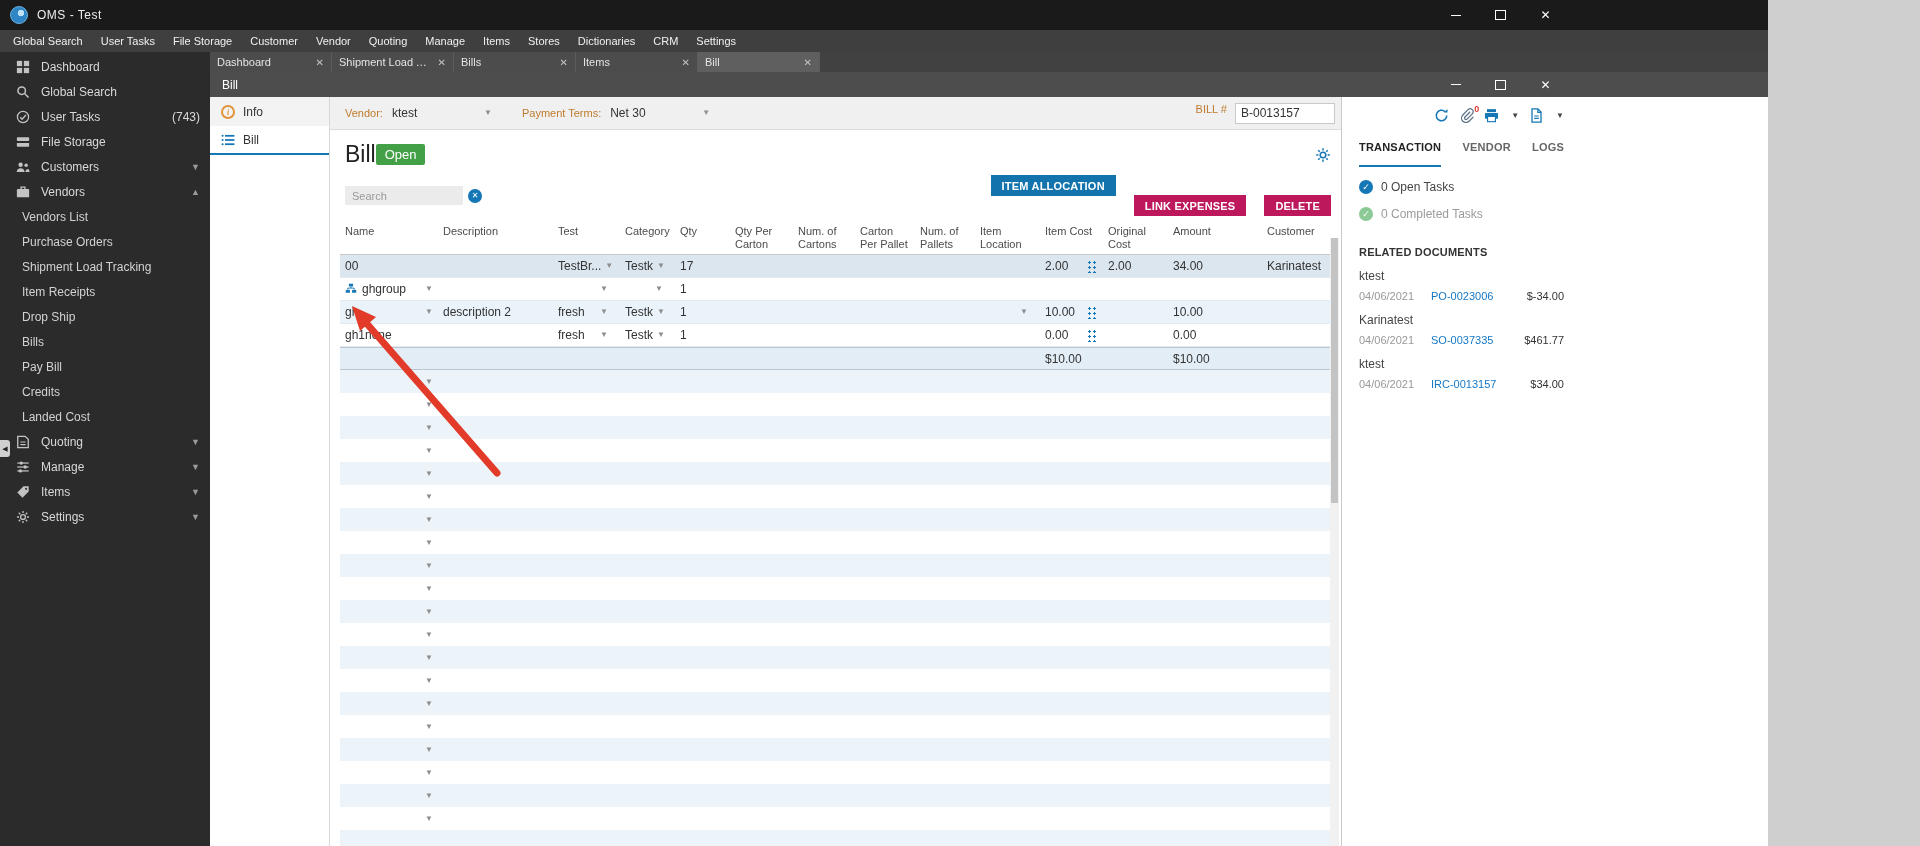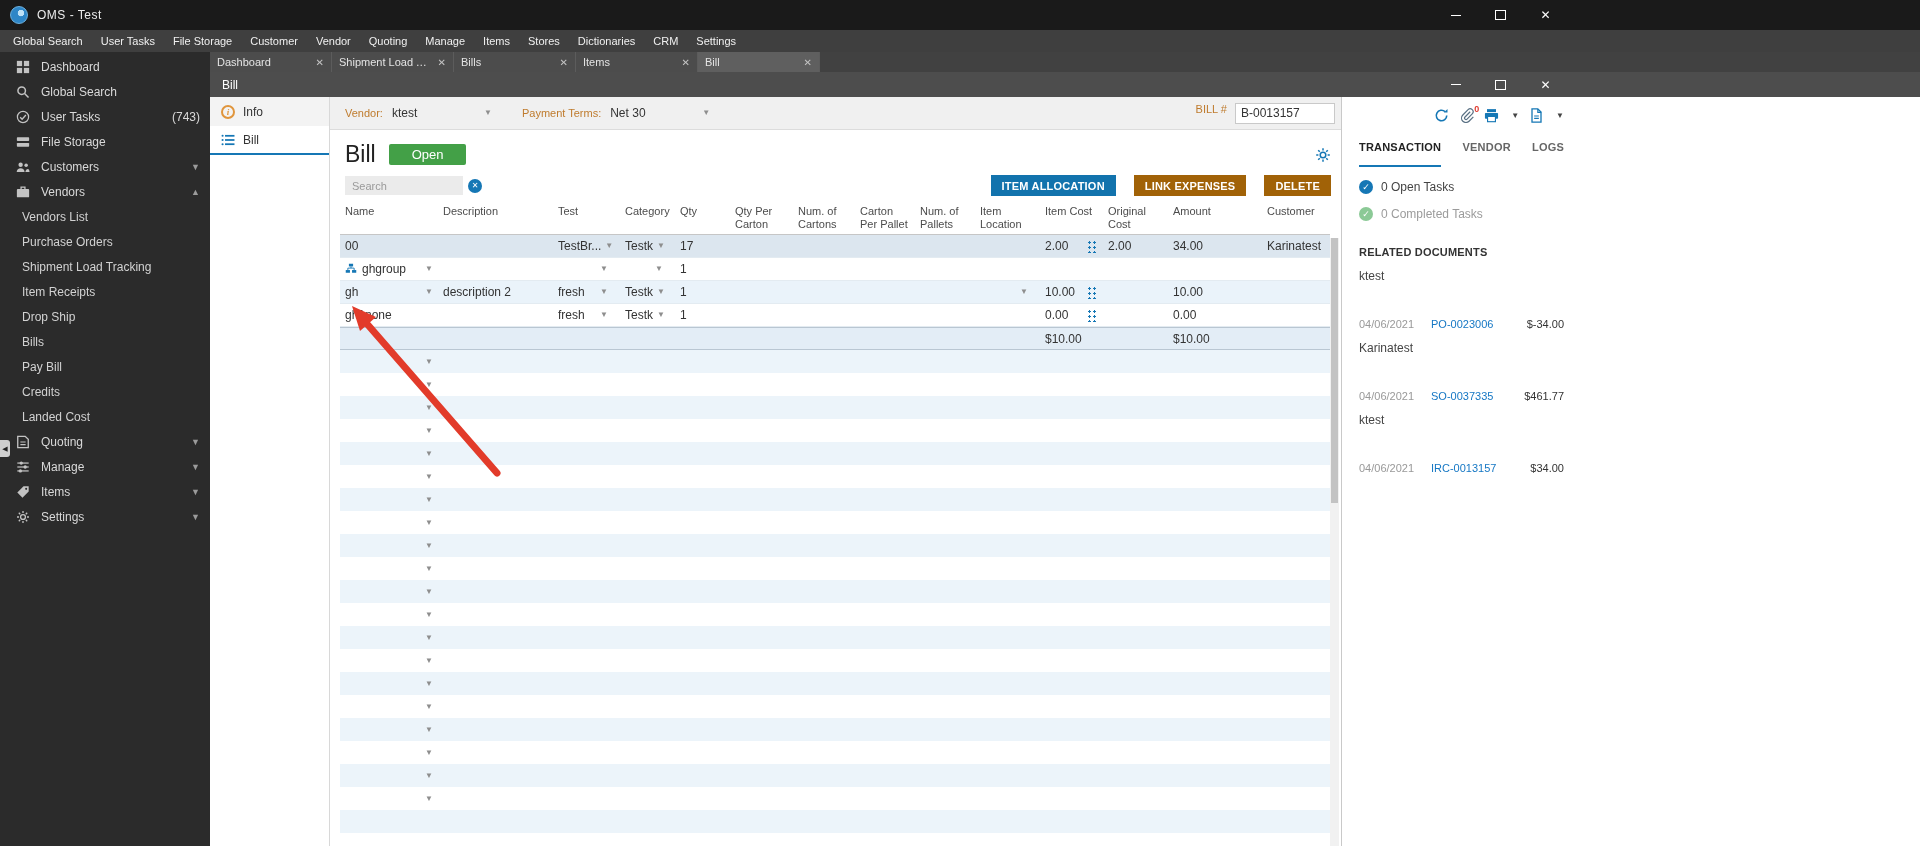--- a/index.html
+++ b/index.html
@@ -1,16 +1,16 @@
 <!DOCTYPE html>
 <html><head>
 <meta charset="utf-8">
 <style>
   html,body{margin:0;padding:0;background:#cfcfcf;}
-  .screen{position:relative;width:1920px;height:846px;background:#fff;overflow:hidden;
+  .screen{position:relative;width:1768px;height:846px;background:#fff;overflow:hidden;
           font-family:"Liberation Sans",sans-serif;-webkit-font-smoothing:antialiased;}
 
   
   .titlebar{position:absolute;left:0;top:0;width:1920px;height:30px;background:#1a1a1a;display:flex;align-items:center;}
   .app-logo{width:16px;height:16px;border-radius:50%;margin:0 9px 0 10px;
             background:radial-gradient(circle at 62% 38%, #bfe2f7 0 3px, #2e86c7 3.5px);border:1px solid #6db2e0;}
   .title-text{color:#ededed;font-size:12px;letter-spacing:.5px;}
   .win-ctrls{position:absolute;left:1433px;top:0;height:30px;display:flex;}
   .wc{width:45px;height:100%;display:flex;align-items:center;justify-content:center;color:#fff;cursor:default;}
   .wc .bar{width:10px;height:1px;background:#fff;}
@@ -67,39 +67,39 @@
   .combo{display:flex;align-items:center;width:100px;margin:0 30px 0 9px;font-size:12px;color:#333;}
   .combo .caret9{margin-left:auto;}
   .caret9{color:#8e8e8e;font-size:8px;line-height:1;}
   .billno-wrap{margin-left:auto;display:flex;align-items:flex-start;gap:8px;}
   .billno-input{width:88px;height:19px;border:1px solid #c9c9c9;background:#fff;font-size:12px;color:#333;
                 padding:0 5px;font-family:"Liberation Sans",sans-serif;}
 
   .bill-body{position:relative;height:716px;}
   .heading-row{display:flex;align-items:center;padding:13px 10px 0 15px;}
   .heading-row h1{font-size:23px;font-weight:400;color:#222;margin:0;line-height:1;}
-  .status-badge{background:#43a047;color:#fff;font-size:13px;padding:3px 23px;border-radius:2px;margin-left:13px;text-align:right;}
+  .status-badge{background:#43a047;color:#fff;font-size:13px;padding:3px 9px;border-radius:2px;text-align:right;}
   .gear-btn{margin-left:auto;color:#1577b5;display:flex;}
   .gear-btn svg{width:16px;height:16px;}
 
   .content-tabs{display:flex;gap:24px;padding:13px 0 0 15px;}
   .ctab{font-size:12px;font-weight:bold;padding-bottom:5px;color:#1577b5;letter-spacing:.2px;}
   .ctab.active{color:#333;border-bottom:3px solid #1577b5;}
 
   .toolbar{display:flex;align-items:center;padding:9px 10px 7px 15px;}
   .searchwrap{display:flex;align-items:center;gap:5px;}
   .searchwrap input{width:104px;height:19px;background:#ebebeb;border:none;outline:none;font-size:11px;padding:0 7px;
                     color:#333;font-family:"Liberation Sans",sans-serif;}
   .searchwrap input::placeholder{color:#9a9a9a;}
   .clear-btn{width:14px;height:14px;border-radius:50%;background:#1577b5;color:#fff;font-size:8px;
              display:flex;align-items:center;justify-content:center;}
   .btns{margin-left:auto;display:flex;gap:18px;}
   .btn{height:21px;padding:0 11px;font-size:11px;font-weight:bold;color:#fff;display:flex;align-items:center;letter-spacing:.2px;}
   .btn.primary{background:#1273ad;}
-  .btn.disabled{background:#a16207;}
+  .btn.disabled{background:#be185d;margin-top:20px;}
 
   
   .tablewrap{margin-left:10px;width:990px;--cols:98px 115px 67px 55px 55px 63px 62px 60px 60px 65px 63px 65px 94px 68px;}
   .thead{display:grid;grid-template-columns:var(--cols);border-bottom:1px solid #c6c6c6;padding:2px 0 3px 0;}
   .th{font-size:11px;color:#4c4c4c;padding:0 5px;line-height:1.2;}
   .row{display:grid;grid-template-columns:var(--cols);height:23px;border-bottom:1px solid #e3ebf1;box-sizing:border-box;}
   .row.empty{border-bottom:none;}
   .row.sel{background:#dce6ef;}
   .row.alt{background:#eaf3fa;}
   .row.ealt{background:#ecf4fa;}
@@ -129,21 +129,21 @@
   .rp-tab.active{color:#222;border-bottom:2px solid #1577b5;}
   .task{display:flex;align-items:center;gap:8px;margin-top:13px;font-size:12px;color:#444;}
   .task .ck{width:14px;height:14px;border-radius:50%;color:#fff;font-size:9px;display:flex;align-items:center;justify-content:center;flex:none;}
   .task.open .ck{background:#1577b5;}
   .task.completed .ck{background:#8bc996;}
   .task.completed .tlabel{color:#9b9b9b;}
   .rp-docs-title{margin-top:25px;font-size:11px;font-weight:bold;color:#333;letter-spacing:.2px;}
   .doc-group{margin-top:11px;}
   .doc-name{font-size:12px;color:#444;}
   .doc-line{display:flex;align-items:baseline;margin-top:7px;font-size:11px;}
-  .doc-date{color:#999;width:64px;flex:none;margin-top:28px;}
+  .doc-date{color:#999;width:64px;flex:none;}
   .doc-link{color:#1577c4;margin-left:8px;}
   .doc-amt{margin-left:auto;color:#333;}
 
   .arrow-overlay{position:absolute;left:0;top:0;pointer-events:none;z-index:60;}
 </style>
 </head>
 <body>
 
 <div class="screen">
 

